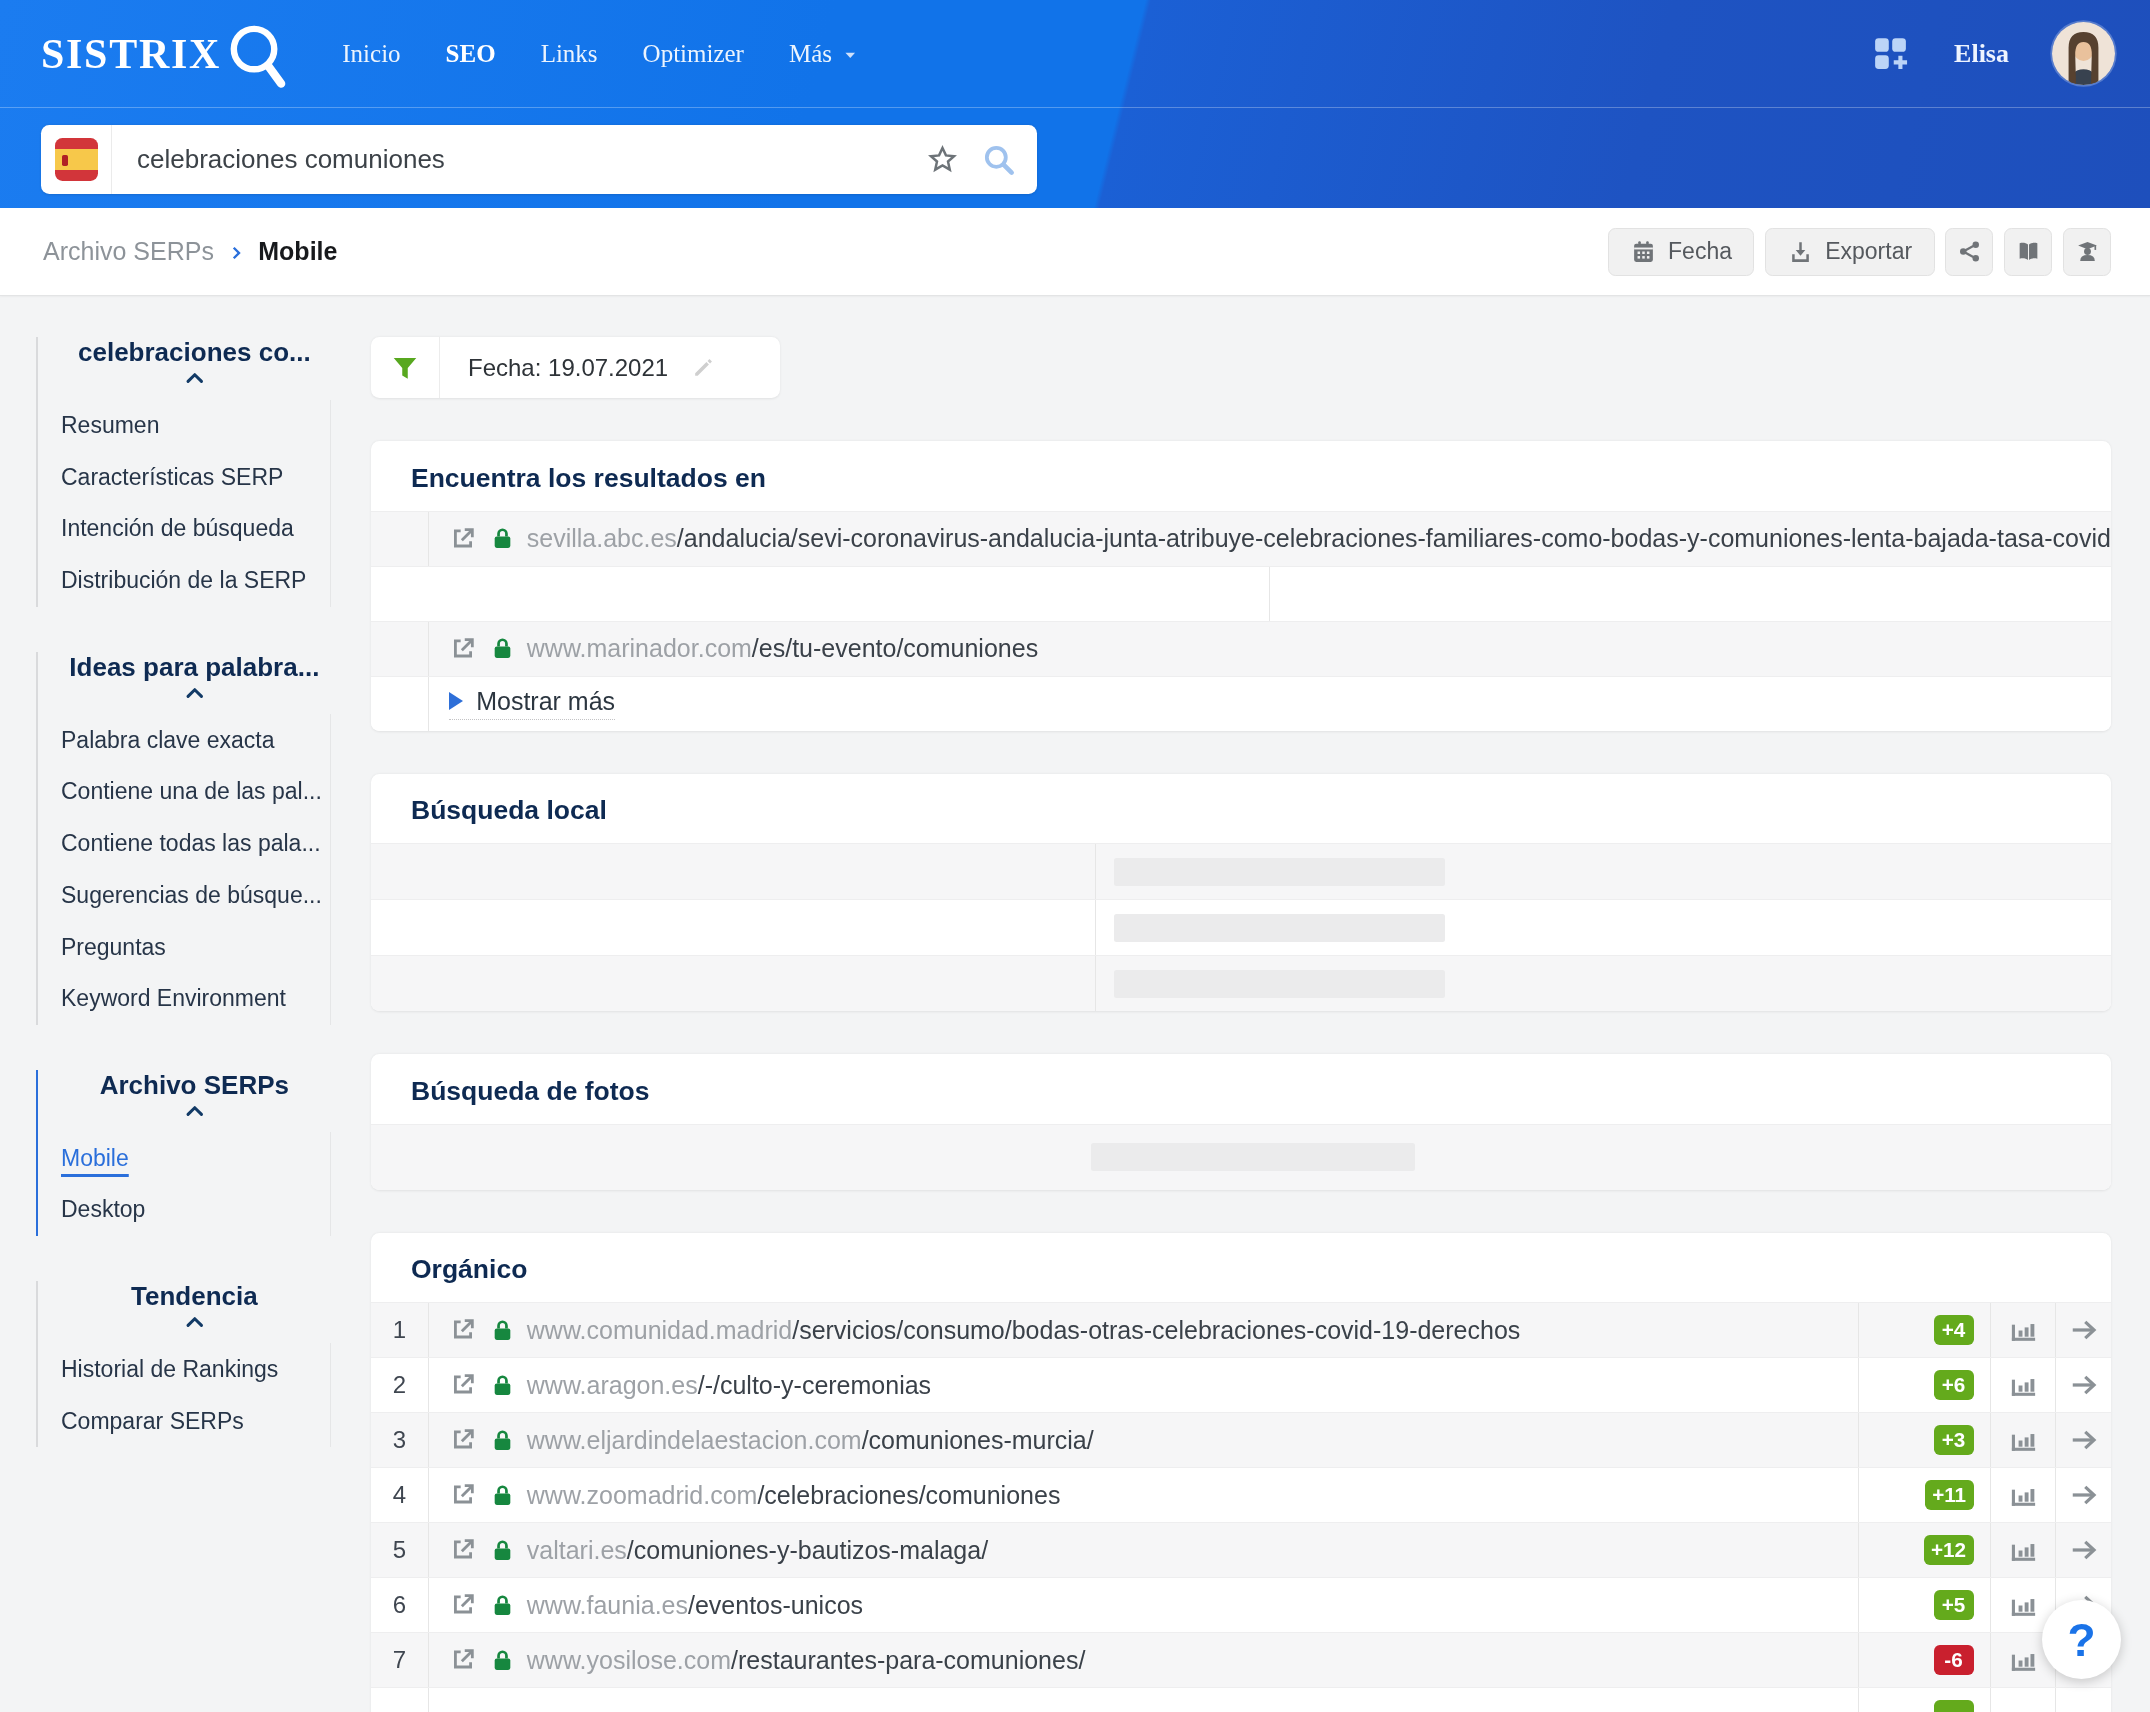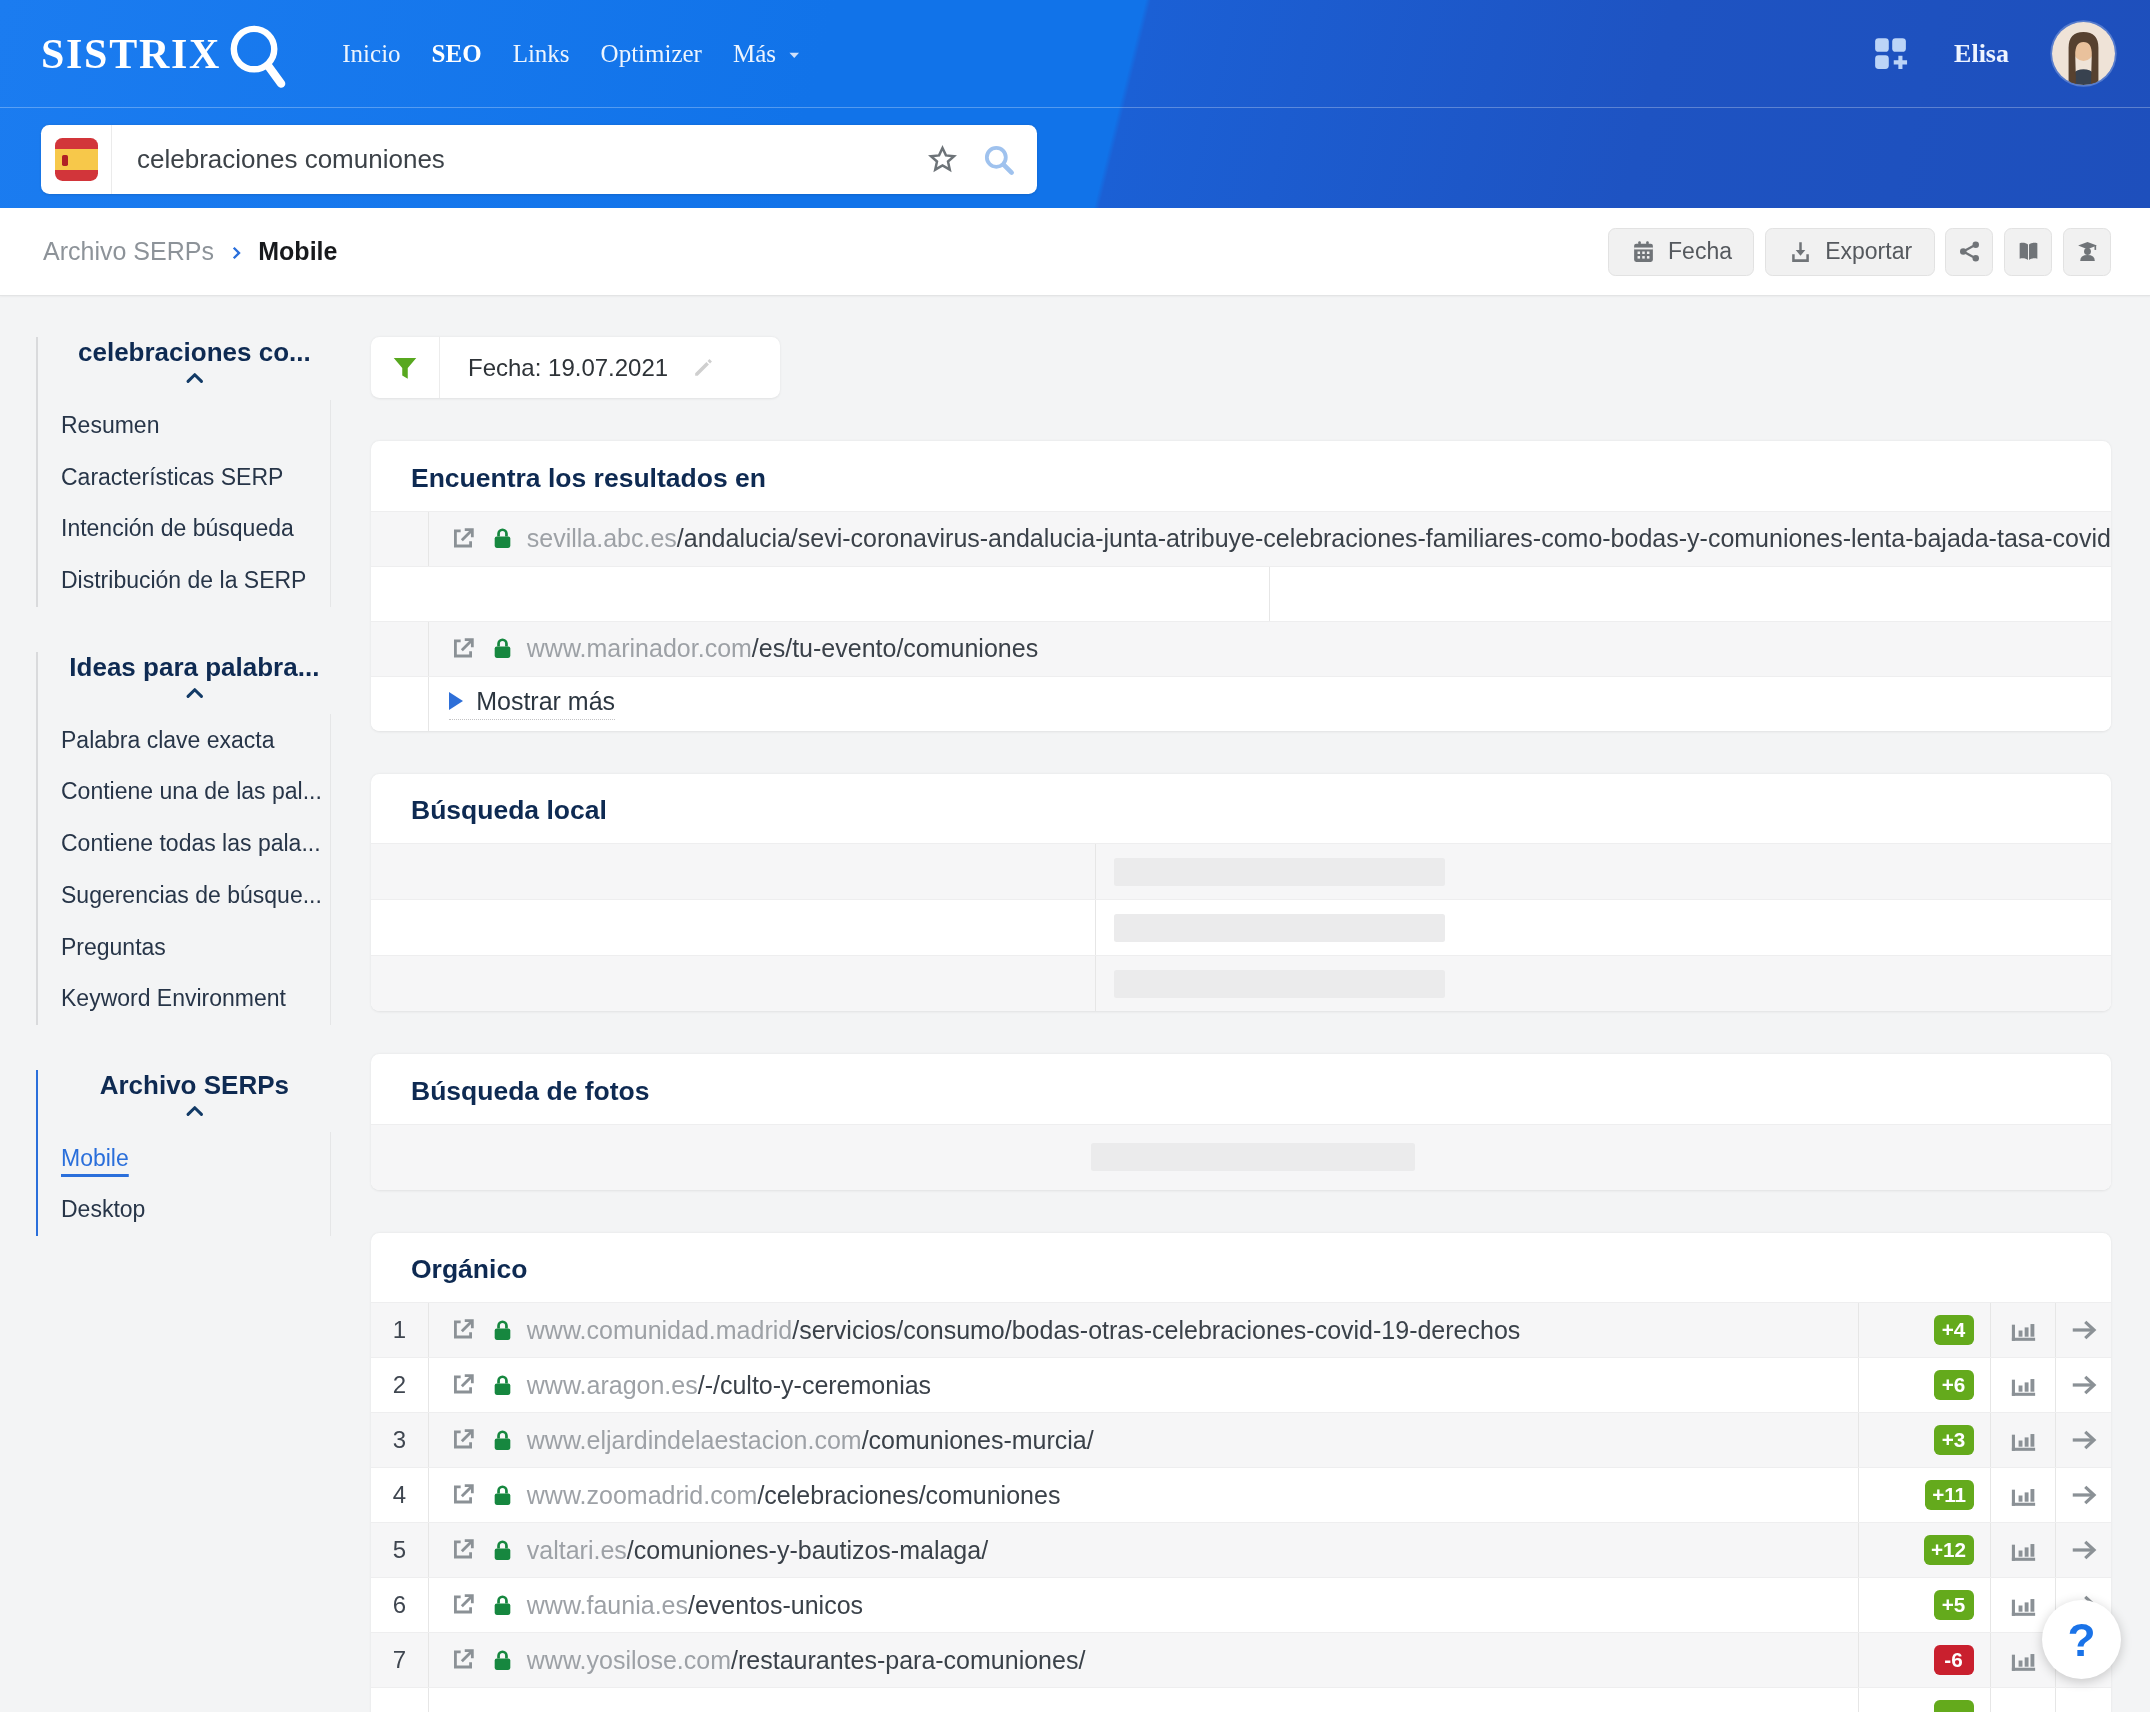--- a/index.html
+++ b/index.html
@@ -8,21 +8,21 @@
   .page { position:relative; width:2151px; height:1712px; background:#f3f4f5; overflow:hidden; }
 
   
   .header {
     height:208px;
     background:linear-gradient(104deg,#1b7cf0 0%,#1173e9 38%,#1173e9 52%,#1b60d5 52.25%,#1e53c2 76%,#1e4fbc 100%);
   }
   .topnav { height:108px; display:flex; align-items:center; padding:0 36px 0 41px; border-bottom:0.8px solid rgba(255,255,255,.28);font-family:Liberation Serif, serif; }
   .brand { display:flex; align-items:center; color:#fff; font-size:42px; font-weight:700; letter-spacing:1.7px; cursor:pointer; }
   .brand svg { width:65px; height:69px; margin-left:3.3px; margin-top:5px; }
-  .nav-items { display:flex; margin-left:53px; gap:31px; align-items:center; }
+  .nav-items { display:flex; margin-left:53px; gap:45px; align-items:center; }
   .nav-item { font-size:25px; color:rgba(255,255,255,.92); cursor:pointer; display:flex; align-items:center; gap:10px; }
   .nav-item.active { font-weight:700; color:#fff; }
   .nav-item .caret { width:16.5px; height:16.5px; color:#cfe0fa; margin-top:3.3px; }
   .nav-right { margin-left:auto; display:flex; align-items:center; gap:43px; }
   .apps-btn { width:41px; height:41px; cursor:pointer; }
   .user-name { font-size:26px; font-weight:700; color:#eef4ff; cursor:pointer; }
   .avatar { width:63px; height:63px; border-radius:50%; overflow:hidden; flex:0 0 63px; cursor:pointer; box-shadow:0 0 0 1.7px rgba(255,255,255,.25); }
   .avatar svg { display:block; width:100%; height:100%; }
 
   
@@ -263,20 +263,32 @@
       <span class="group-title">Archivo SERPs</span>
       <svg viewBox="0 0 24 24">
               <path d="M4.5 15 12 7.5 19.5 15" fill="none" stroke="currentColor" stroke-width="3.4" stroke-linecap="round" stroke-linejoin="round"></path>
             </svg>
     </div>
     <div class="group-items">
             <div class="side-item active">Mobile</div>
             <div class="side-item">Desktop</div>
           </div>
   </div>
+        <div class="side-group">
+    <div class="group-head">
+      <span class="group-title">Tendencia</span>
+      <svg viewBox="0 0 24 24">
+              <path d="M4.5 15 12 7.5 19.5 15" fill="none" stroke="currentColor" stroke-width="3.4" stroke-linecap="round" stroke-linejoin="round"></path>
+            </svg>
+    </div>
+    <div class="group-items">
+            <div class="side-item">Historial de Rankings</div>
+            <div class="side-item">Comparar SERPs</div>
+          </div>
+  </div>
       </aside>
 
     <main class="main">
 
       <div class="filter-chip">
         <div class="funnel-cell">
           <svg viewBox="0 0 24 24" fill="currentColor">
               <path d="M3 4h18l-6.8 8v8.5L9.8 18v-6z"></path>
             </svg>
         </div>

